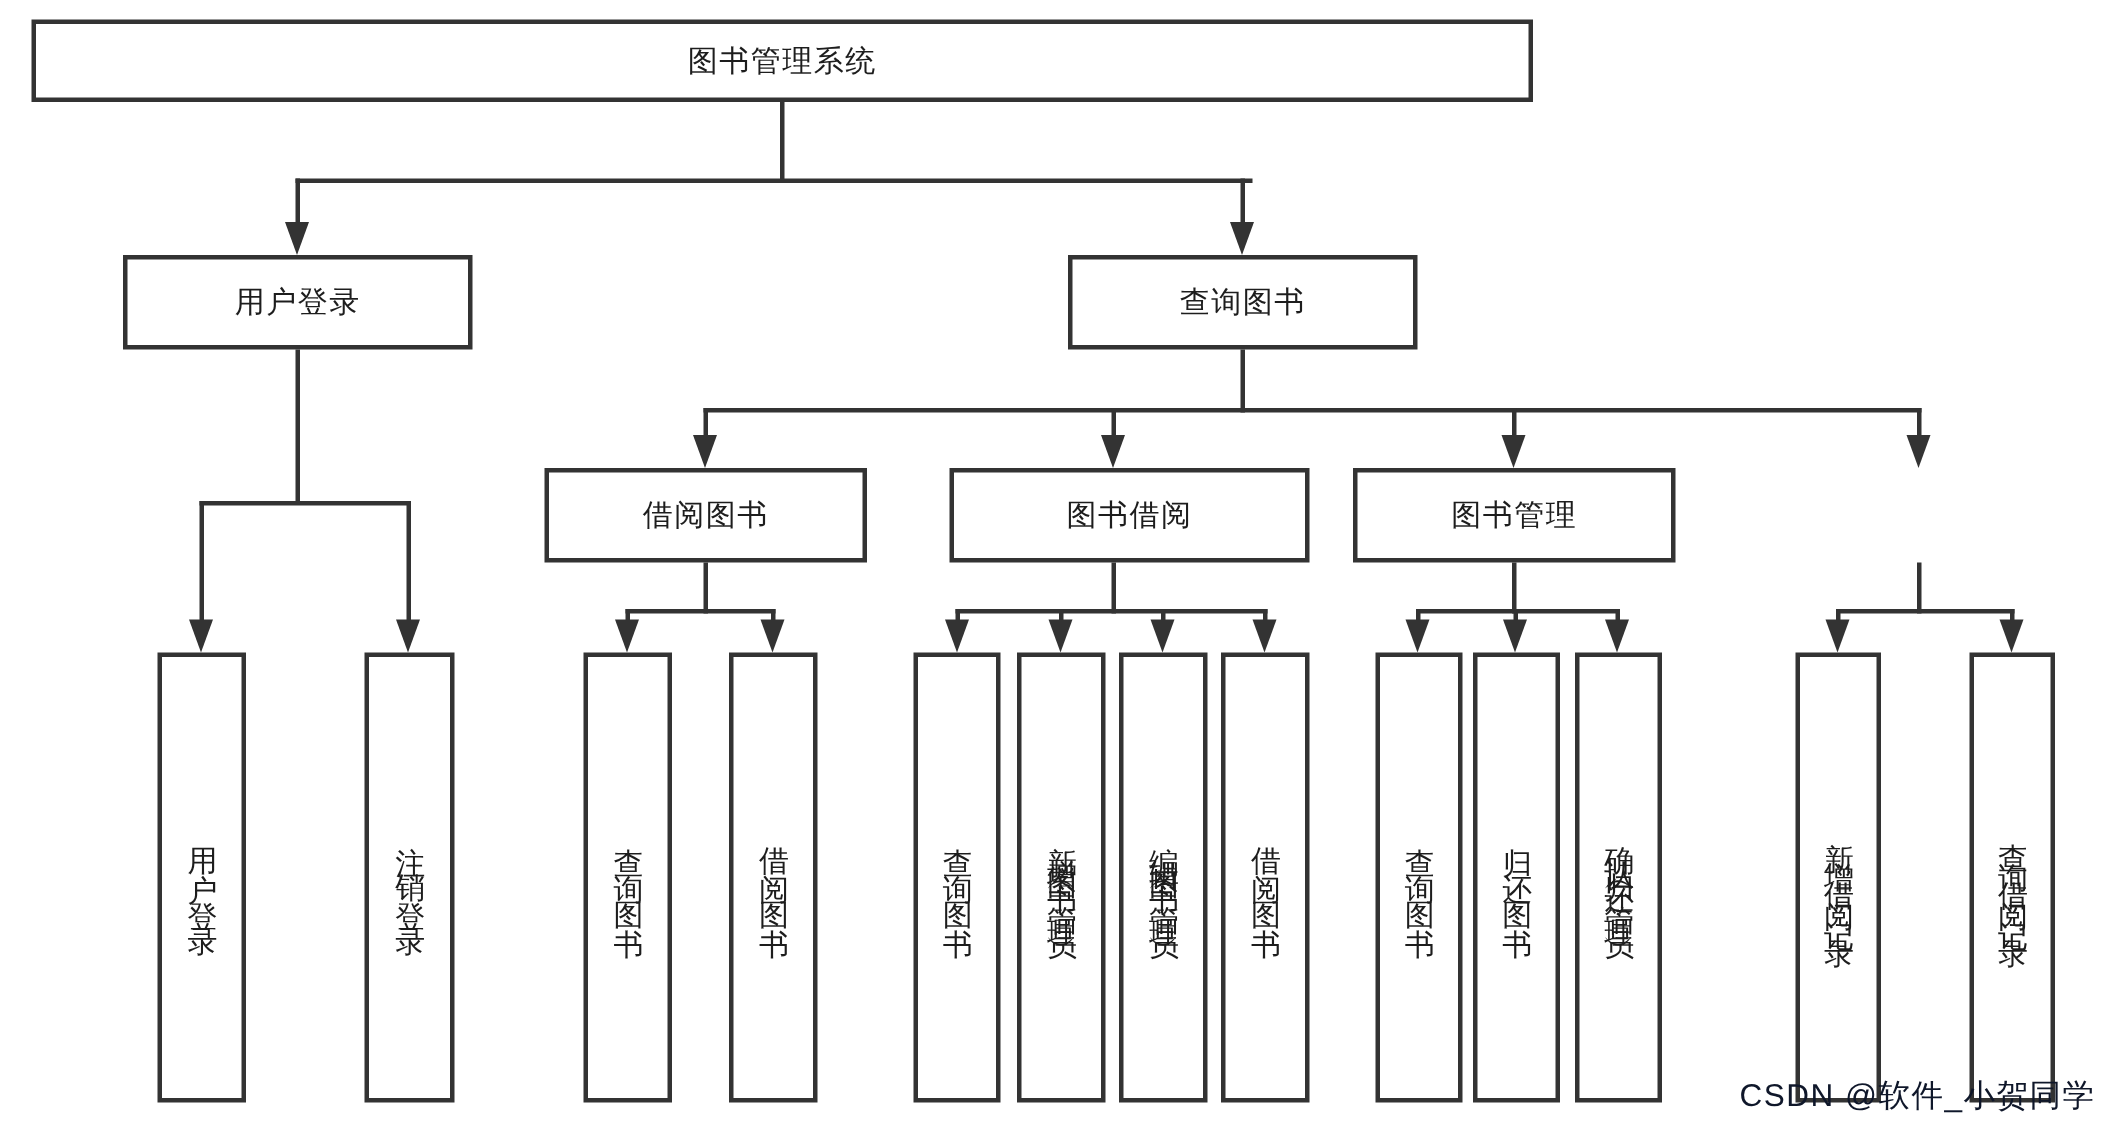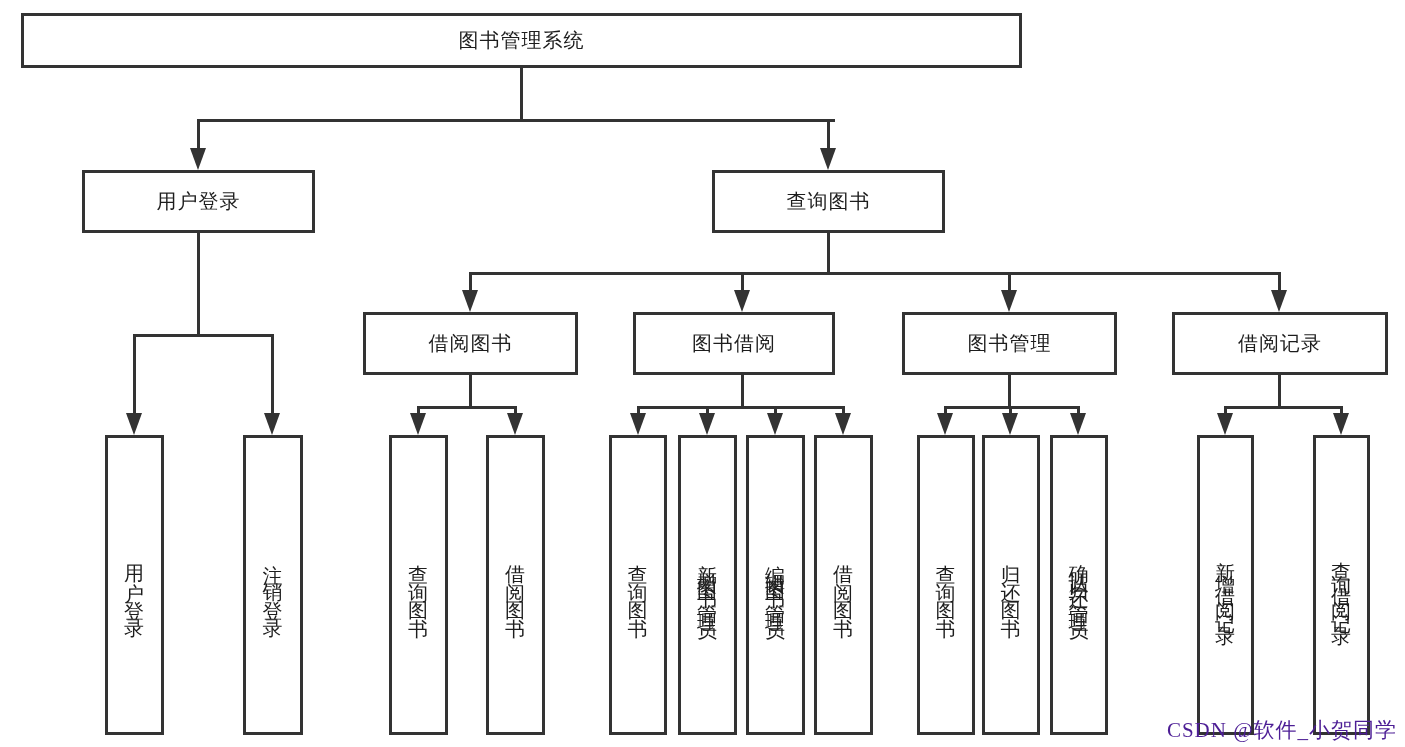--- a/index.html
+++ b/index.html
@@ -38,23 +38,22 @@
   .arrow{
     position:absolute;width:0;height:0;
     border-left:8px solid transparent;
     border-right:8px solid transparent;
     border-top:22px solid #333333;
   }
   .watermark{
     position:absolute;
     right:8px;bottom:3px;
     font-size:21px;
-    color:#4c1d95;
+    color:#0f172a;
     letter-spacing:1px;
-    font-family:Liberation Serif, serif;
   }
 </style>
 </head>
 <body>
 
 <div class="canvas">
 
   <div class="node" style="left:21px;top:13px;width:1001px;height:55px">
     <span>图书管理系统</span>
   </div>
@@ -64,31 +63,28 @@
   </div>
 
   <div class="node" style="left:712px;top:170px;width:233px;height:63px">
     <span>查询图书</span>
   </div>
 
   <div class="node" style="left:363px;top:312px;width:215px;height:63px">
     <span>借阅图书</span>
   </div>
 
-  <div class="node" style="left:633px;top:312px;width:202px;height:63px">
+  <div class="node" style="left:633px;top:312px;width:240px;height:63px">
     <span>图书借阅</span>
   </div>
 
   <div class="node" style="left:902px;top:312px;width:215px;height:63px">
     <span>图书管理</span>
   </div>
 
-  <div class="node" style="left:1172px;top:312px;width:216px;height:63px">
-    <span>借阅记录</span>
-  </div>
 
   <div class="node" style="left:105px;top:435px;width:59px;height:300px">
     <span class="vtext ls-lg">用户登录</span>
   </div>
   <div class="node" style="left:243px;top:435px;width:60px;height:300px">
     <span class="vtext ls-lg">注销登录</span>
   </div>
 
   <div class="node" style="left:389px;top:435px;width:59px;height:300px">
     <span class="vtext ls-lg">查询图书</span>

